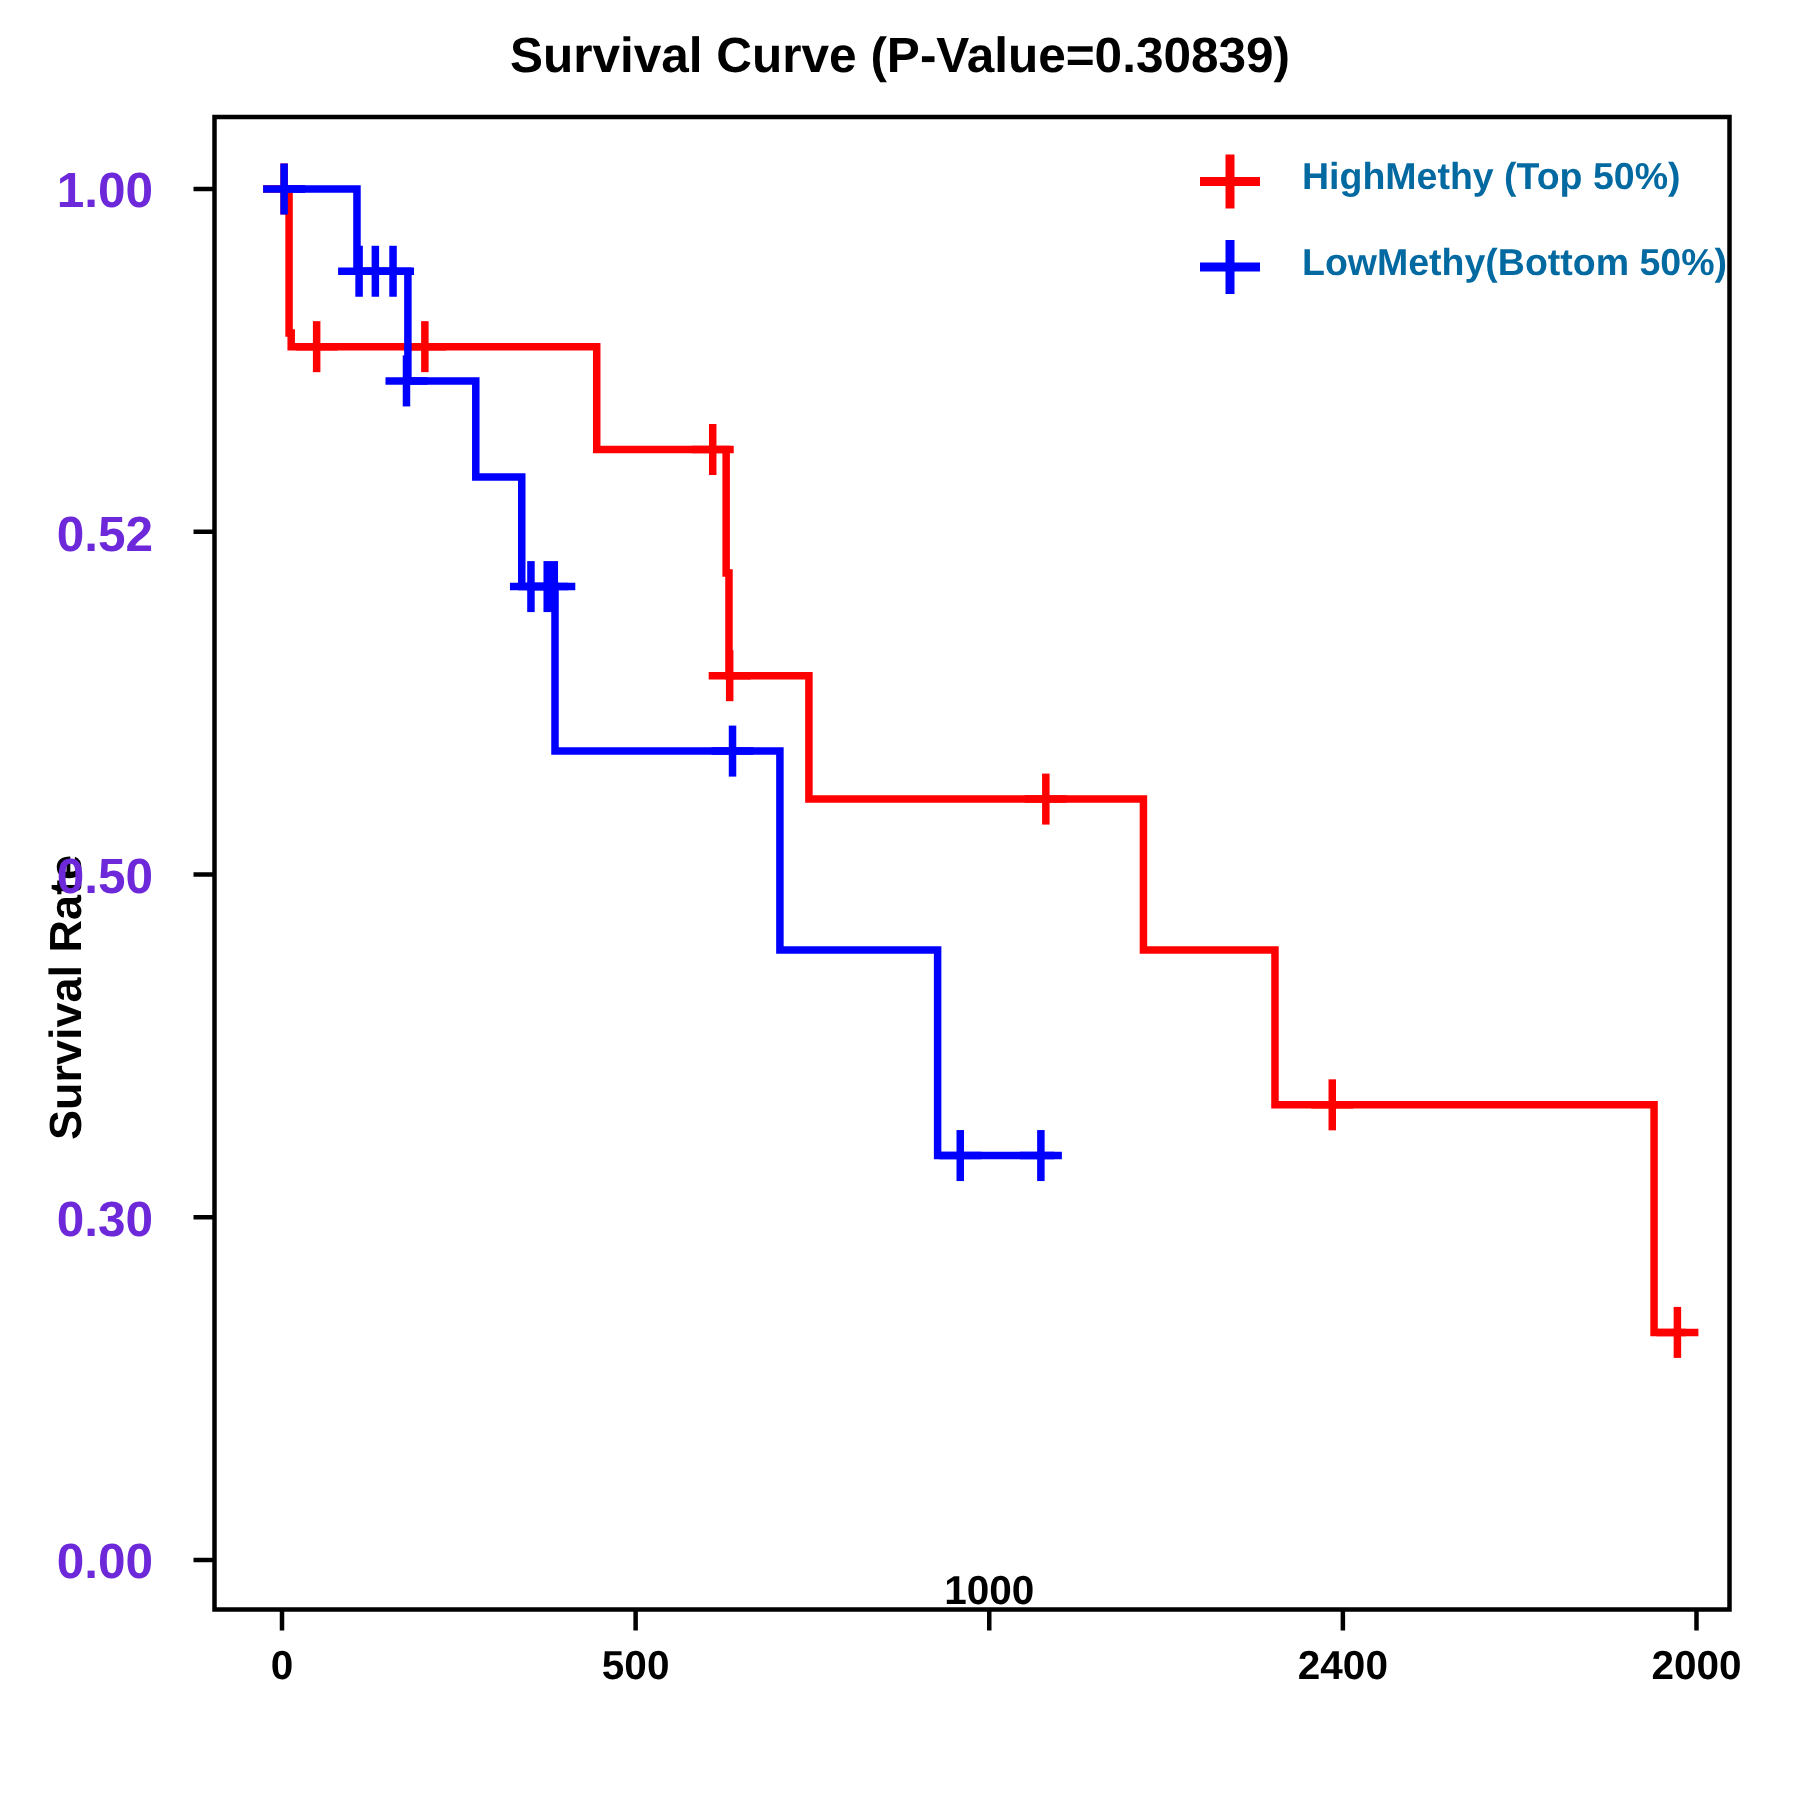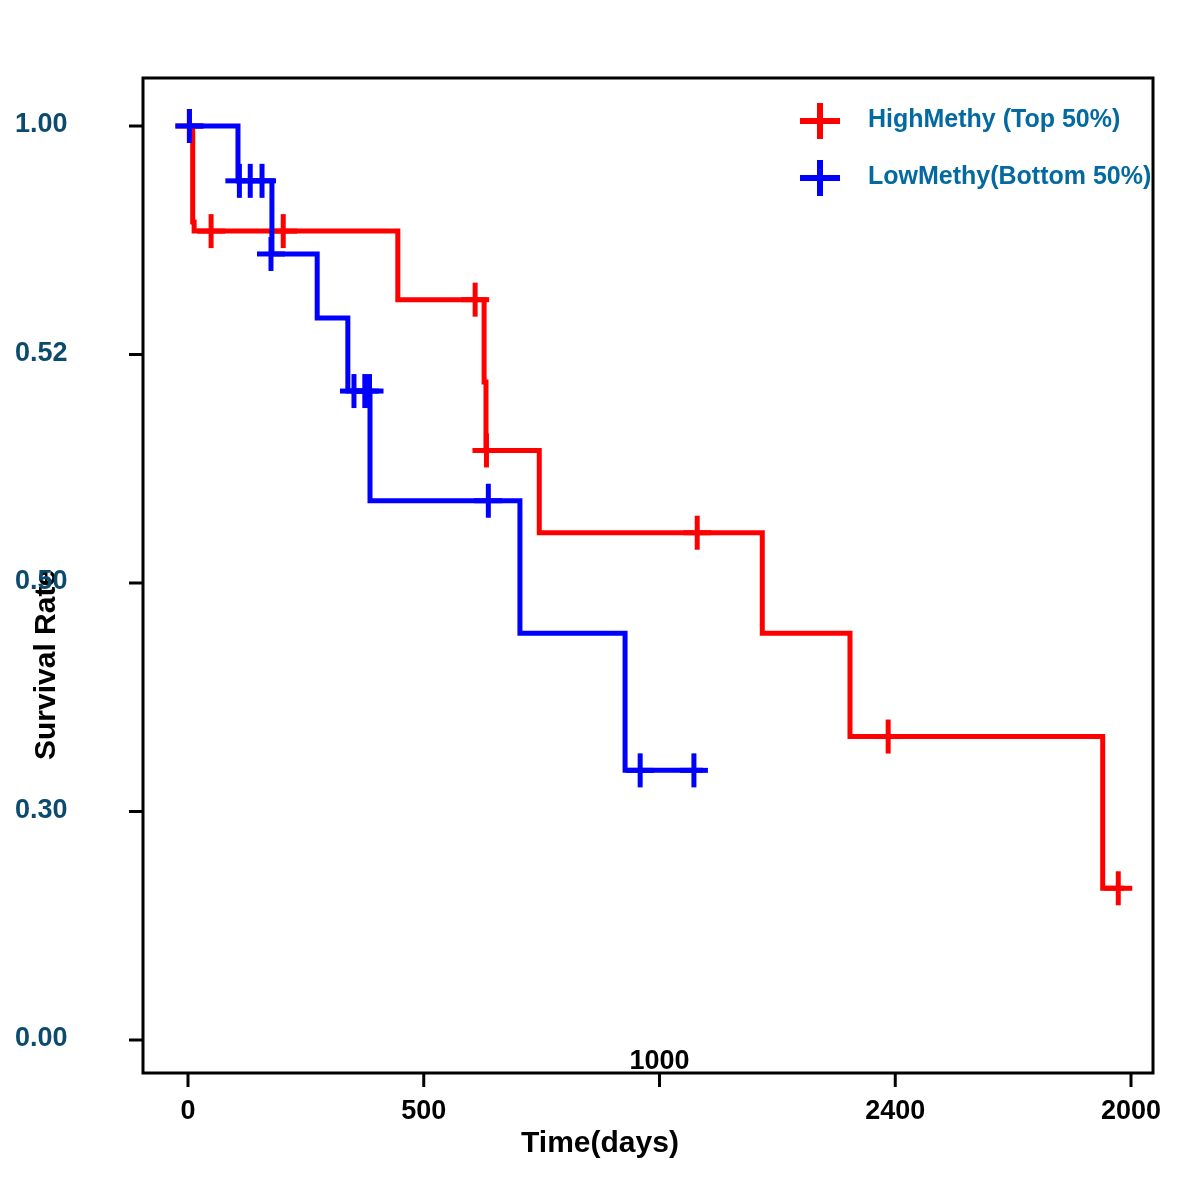--- a/index.html
+++ b/index.html
@@ -4,22 +4,22 @@
 <style>
   html,body{margin:0;padding:0;background:#ffffff;}
   body{width:1200px;height:1200px;font-family:"Liberation Sans",sans-serif;overflow:hidden;}
   #root{position:relative;width:1200px;height:1200px;background:#fff;}
   #chart-title{
     position:absolute;left:0;top:18px;width:1200px;text-align:center;
     font-size:33px;font-weight:bold;color:#000;letter-spacing:0px;
   }
   #plot-svg{position:absolute;left:0;top:0;}
   .ytick-label{
-    position:absolute;font-size:27px;font-weight:bold;color:#0c4a6e;
-    text-align:left;width:110px;
+    position:absolute;font-size:33px;font-weight:bold;color:#6d28d9;
+    text-align:center;width:110px;
   }
   .xtick-label{
     position:absolute;font-size:27px;font-weight:bold;color:#000;
     text-align:center;width:120px;
   }
   #ylabel{
     position:absolute;font-size:30px;font-weight:bold;color:#000;
     transform:rotate(-90deg);transform-origin:left top;
     white-space:nowrap;
   }
@@ -30,20 +30,21 @@
   .legend-label{
     position:absolute;font-size:25px;font-weight:bold;color:#0369a1;
     white-space:nowrap;
   }
 </style>
 </head>
 <body>
 
 <div id="root">
 
+  <div id="chart-title">Survival Curve (P-Value=0.30839)</div>
 
   <svg id="plot-svg" width="1200" height="1200">
       <rect x="143" y="78" width="1010" height="995" fill="none" stroke="#000" stroke-width="3"></rect>
       <line x1="129" y1="1040" x2="143" y2="1040" stroke="#000" stroke-width="3"></line>
       <line x1="129" y1="811.5" x2="143" y2="811.5" stroke="#000" stroke-width="3"></line>
       <line x1="129" y1="583" x2="143" y2="583" stroke="#000" stroke-width="3"></line>
       <line x1="129" y1="354.5" x2="143" y2="354.5" stroke="#000" stroke-width="3"></line>
       <line x1="129" y1="126" x2="143" y2="126" stroke="#000" stroke-width="3"></line>
       <line x1="188" y1="1073" x2="188" y2="1087" stroke="#000" stroke-width="3"></line>
       <line x1="423.75" y1="1073" x2="423.75" y2="1087" stroke="#000" stroke-width="3"></line>
@@ -132,21 +133,20 @@
         <line x1="800" y1="121" x2="840" y2="121" stroke="#FF0000" stroke-width="6"></line>
         <line x1="820" y1="103" x2="820" y2="139" stroke="#FF0000" stroke-width="6"></line>
       </g>
       <g>
         <line x1="800" y1="178" x2="840" y2="178" stroke="#0000FF" stroke-width="6"></line>
         <line x1="820" y1="160" x2="820" y2="196" stroke="#0000FF" stroke-width="6"></line>
       </g>
     </svg>
 
   <div id="ylabel" style="left: 28px; top: 760px;">Survival Rate</div>
-  <div id="xlabel" style="left: 0px; top: 1125px;">Time(days)</div>
 
   <div id="tick-layer">
       <div class="ytick-label" style="left: 15px; top: 1022px;">0.00</div>
       <div class="ytick-label" style="left: 15px; top: 793.5px;">0.30</div>
       <div class="ytick-label" style="left: 15px; top: 565px;">0.50</div>
       <div class="ytick-label" style="left: 15px; top: 336.5px;">0.52</div>
       <div class="ytick-label" style="left: 15px; top: 108px;">1.00</div>
       <div class="xtick-label" style="left: 128px; top: 1095px;">0</div>
       <div class="xtick-label" style="left: 363.75px; top: 1095px;">500</div>
       <div class="xtick-label" style="left: 599.5px; top: 1045px;">1000</div>

